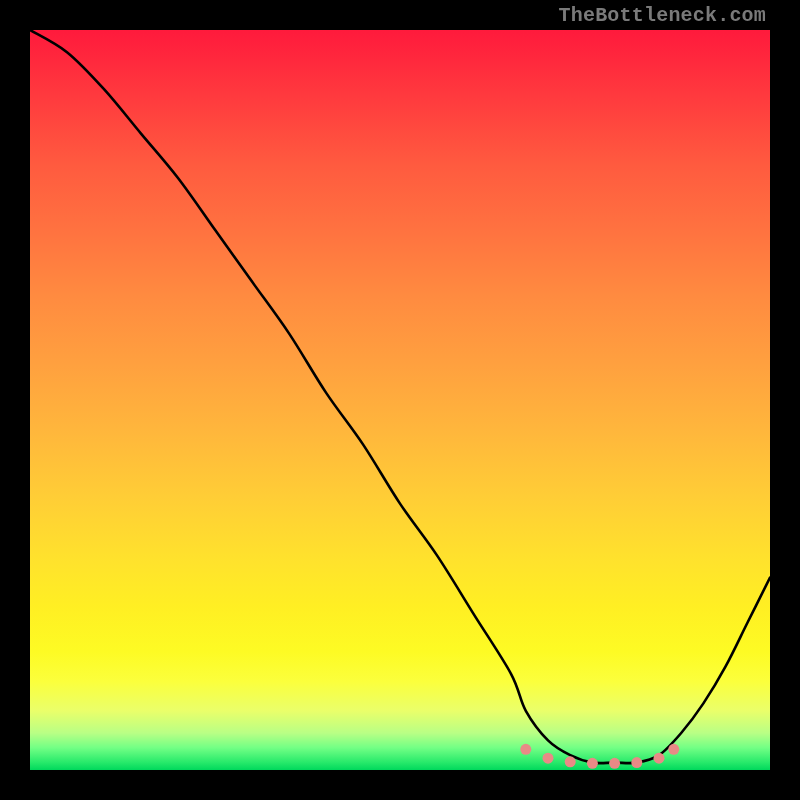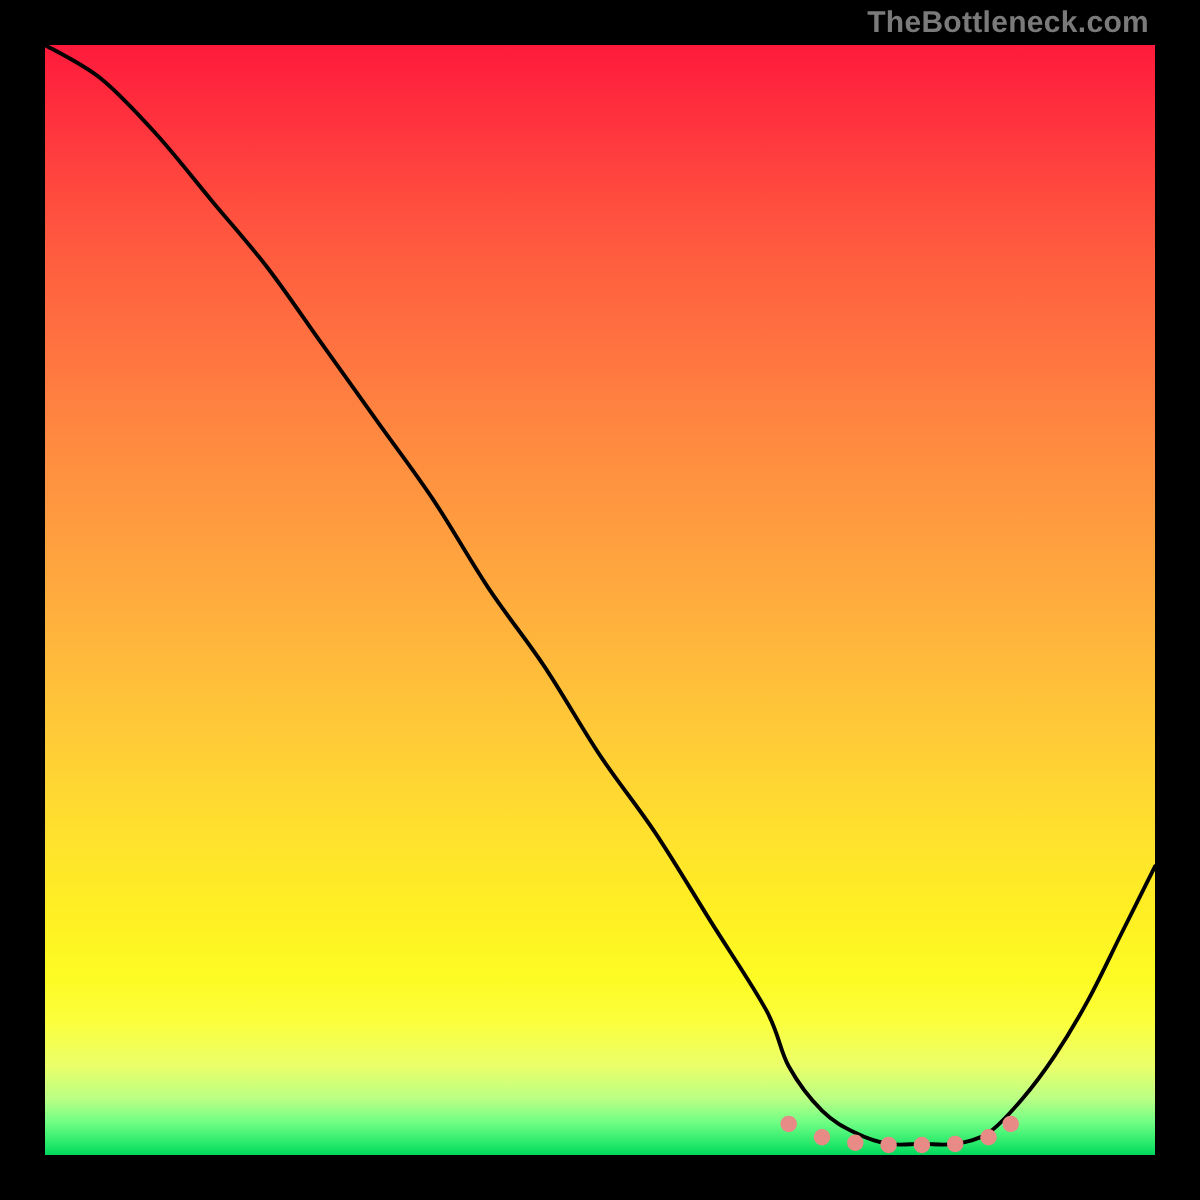--- a/index.html
+++ b/index.html
@@ -44,21 +44,21 @@
       #b9ff85 95%,
       #72ff85 97%,
       #26e96a 99%,
       #00d85c 100%
     );
   }
   .watermark {
     position: absolute;
     top: 4px;
     right: 34px;
-    font-family: Liberation Sans, sans-serif;
+    font-family: Liberation Mono, monospace;
     font-size: 20px;
     font-weight: 600;
     color: #7a7a7a;
     letter-spacing: 0.2px;
   }
   svg.curve {
     position: absolute;
     inset: 0;
   }
 </style>

